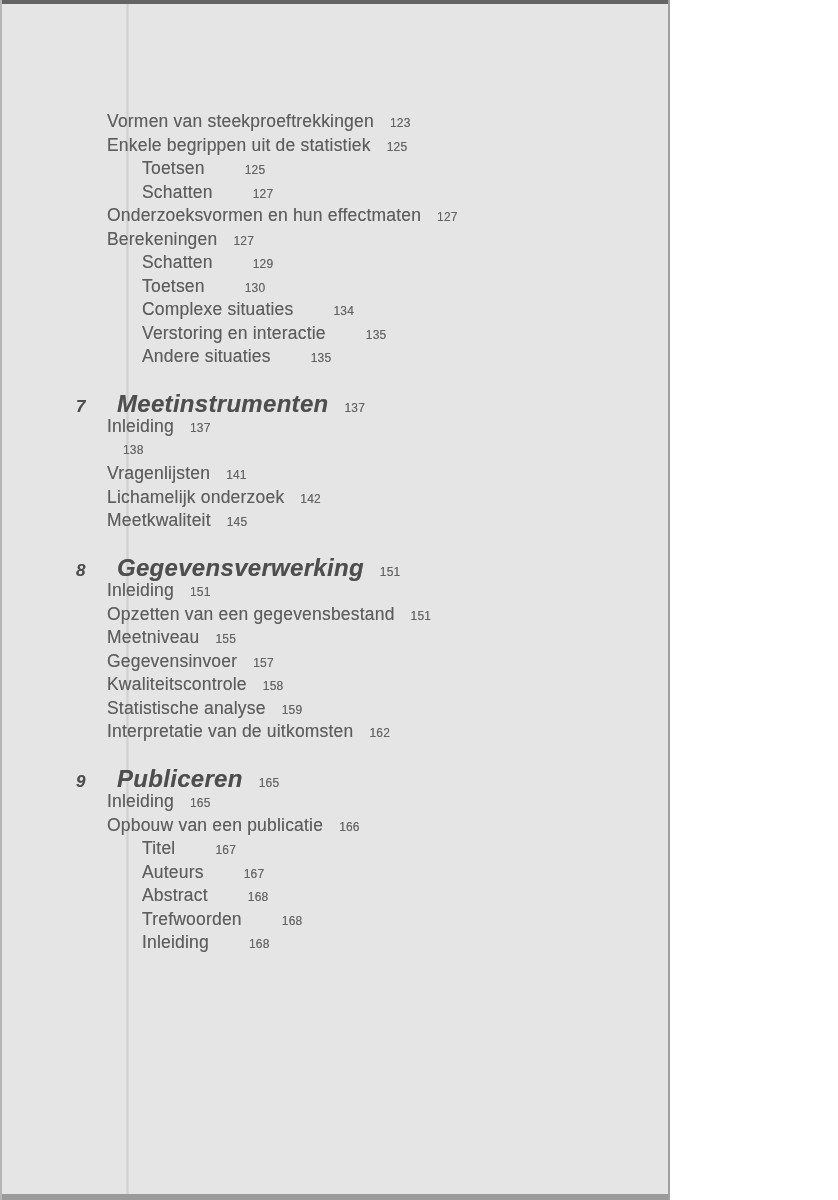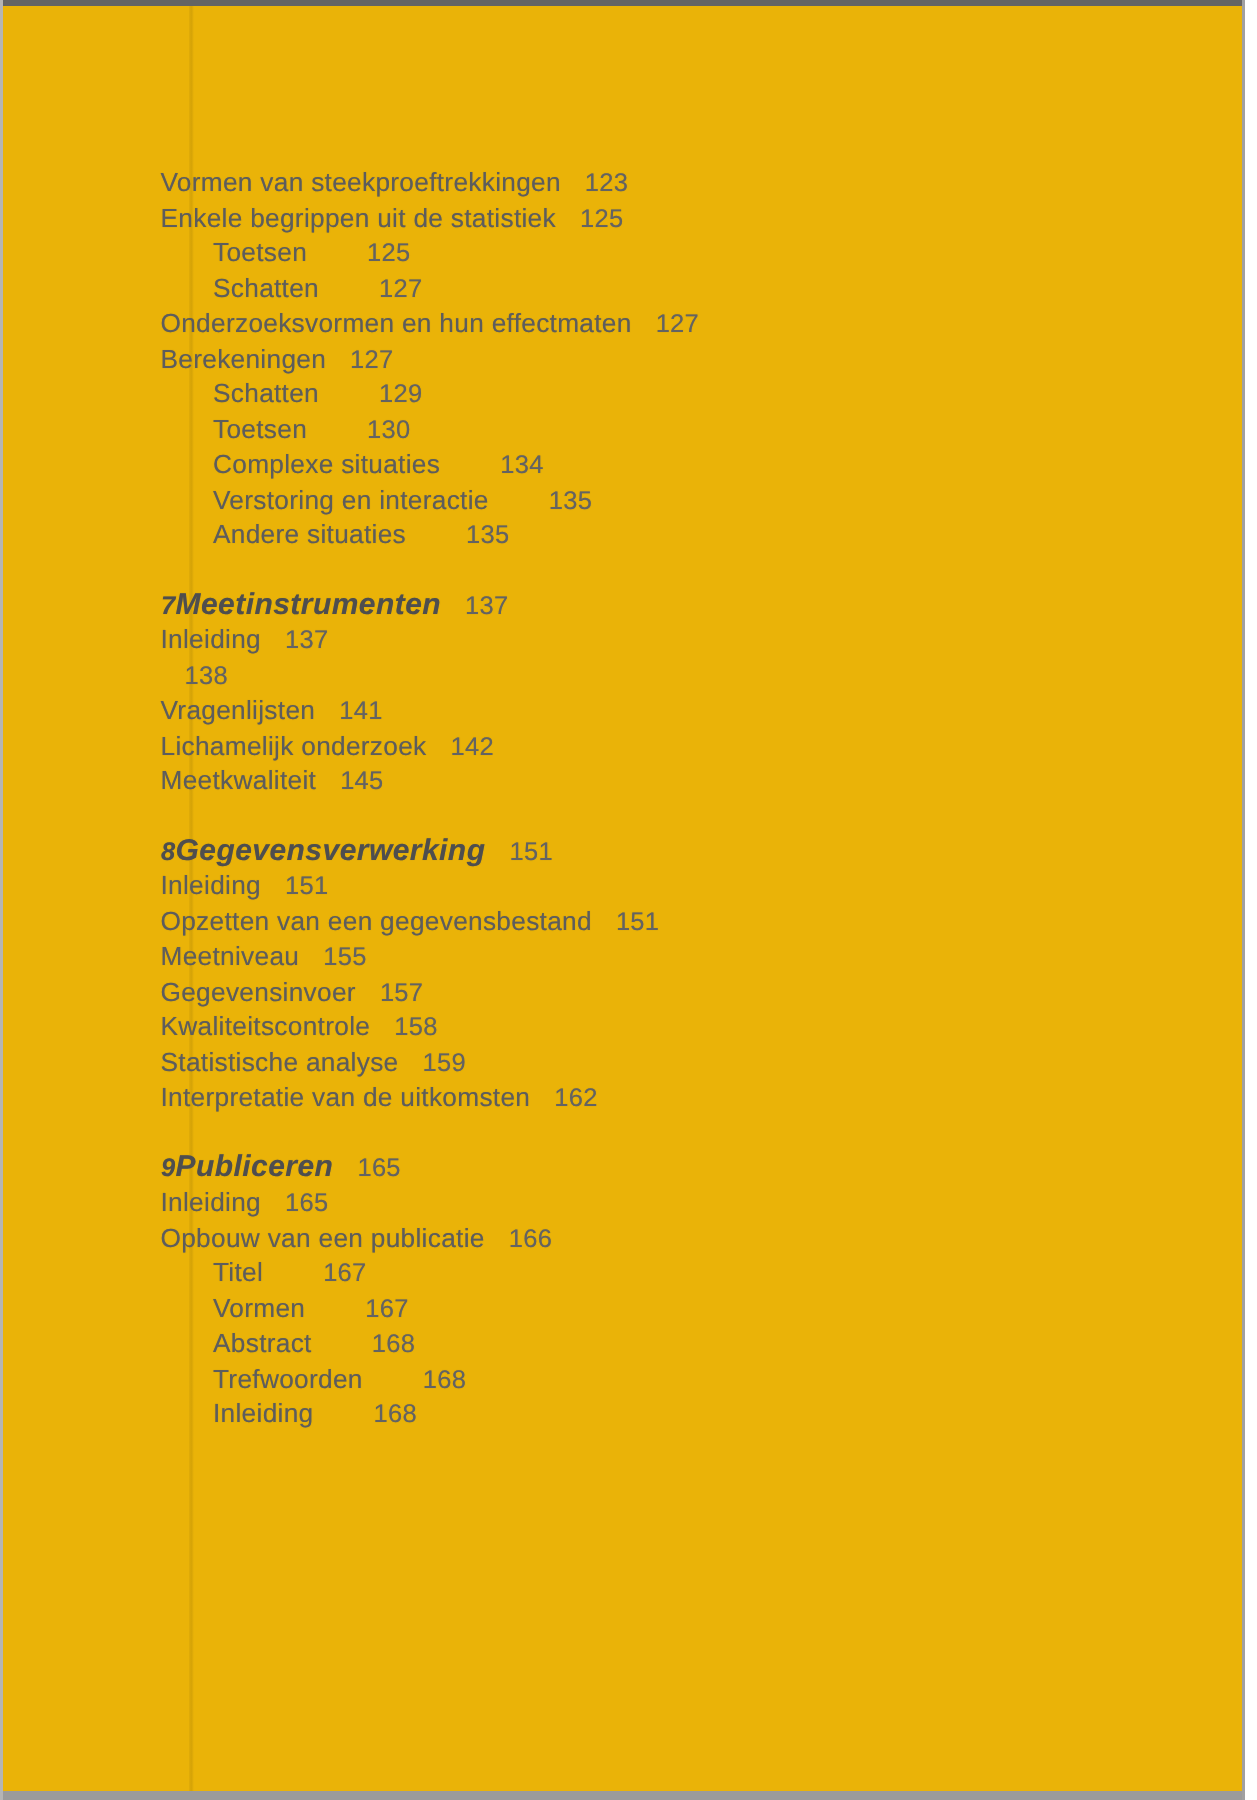--- a/index.html
+++ b/index.html
@@ -8,25 +8,24 @@
   }
   body {
     width: 838px;
     height: 1200px;
     background: #ffffff;
     font-family: "Liberation Sans", sans-serif;
     overflow: hidden;
   }
   .page {
     position: relative;
-    width: 830px;
+    width: 670px;
     height: 1200px;
-    background: #eab308;
+    background: #e5e5e5;
     overflow: hidden;
-    text-align: right;
   }
   
   .edge { position: absolute; }
   .edge.top    { left: 0; top: 0; width: 100%; height: 4px;  background: #646464; }
   .edge.bottom { left: 0; bottom: 0; width: 100%; height: 6px; background: #9b9b9b; }
   .edge.left   { left: 0; top: 0; width: 2px; height: 100%;  background: #b5b5b5; }
   .edge.right  { right: 0; top: 0; width: 2px; height: 100%; background: #a0a0a0; }
   
   .crease {
     position: absolute;
@@ -60,26 +59,26 @@
   .chnum {
     display: inline-block;
     width: 41px;
     font-weight: bold;
     font-style: italic;
     font-size: 17px;
   }
   .chtitle {
     font-weight: bold;
     font-style: italic;
-    font-size: 20px;
+    font-size: 24px;
     letter-spacing: 0.3px;
   }
   .pagenum {
     margin-left: 16px;
-    font-size: 17px;
+    font-size: 12px;
     color: #636363;
   }
 </style>
 </head>
 <body>
 
 <div class="page">
   <div class="crease"></div>
   <div class="edge top"></div>
   <div class="edge bottom"></div>
@@ -198,21 +197,21 @@
       </div>
       <div class="row indent-1">
         <span class="label">Opbouw van een publicatie</span>
         <span class="pagenum">166</span>
       </div>
       <div class="row indent-2">
         <span class="label">Titel</span>
         <span class="pagenum">167</span>
       </div>
       <div class="row indent-2">
-        <span class="label">Vormen</span>
+        <span class="label">Auteurs</span>
         <span class="pagenum">167</span>
       </div>
       <div class="row indent-2">
         <span class="label">Abstract</span>
         <span class="pagenum">168</span>
       </div>
       <div class="row indent-2">
         <span class="label">Trefwoorden</span>
         <span class="pagenum">168</span>
       </div>

